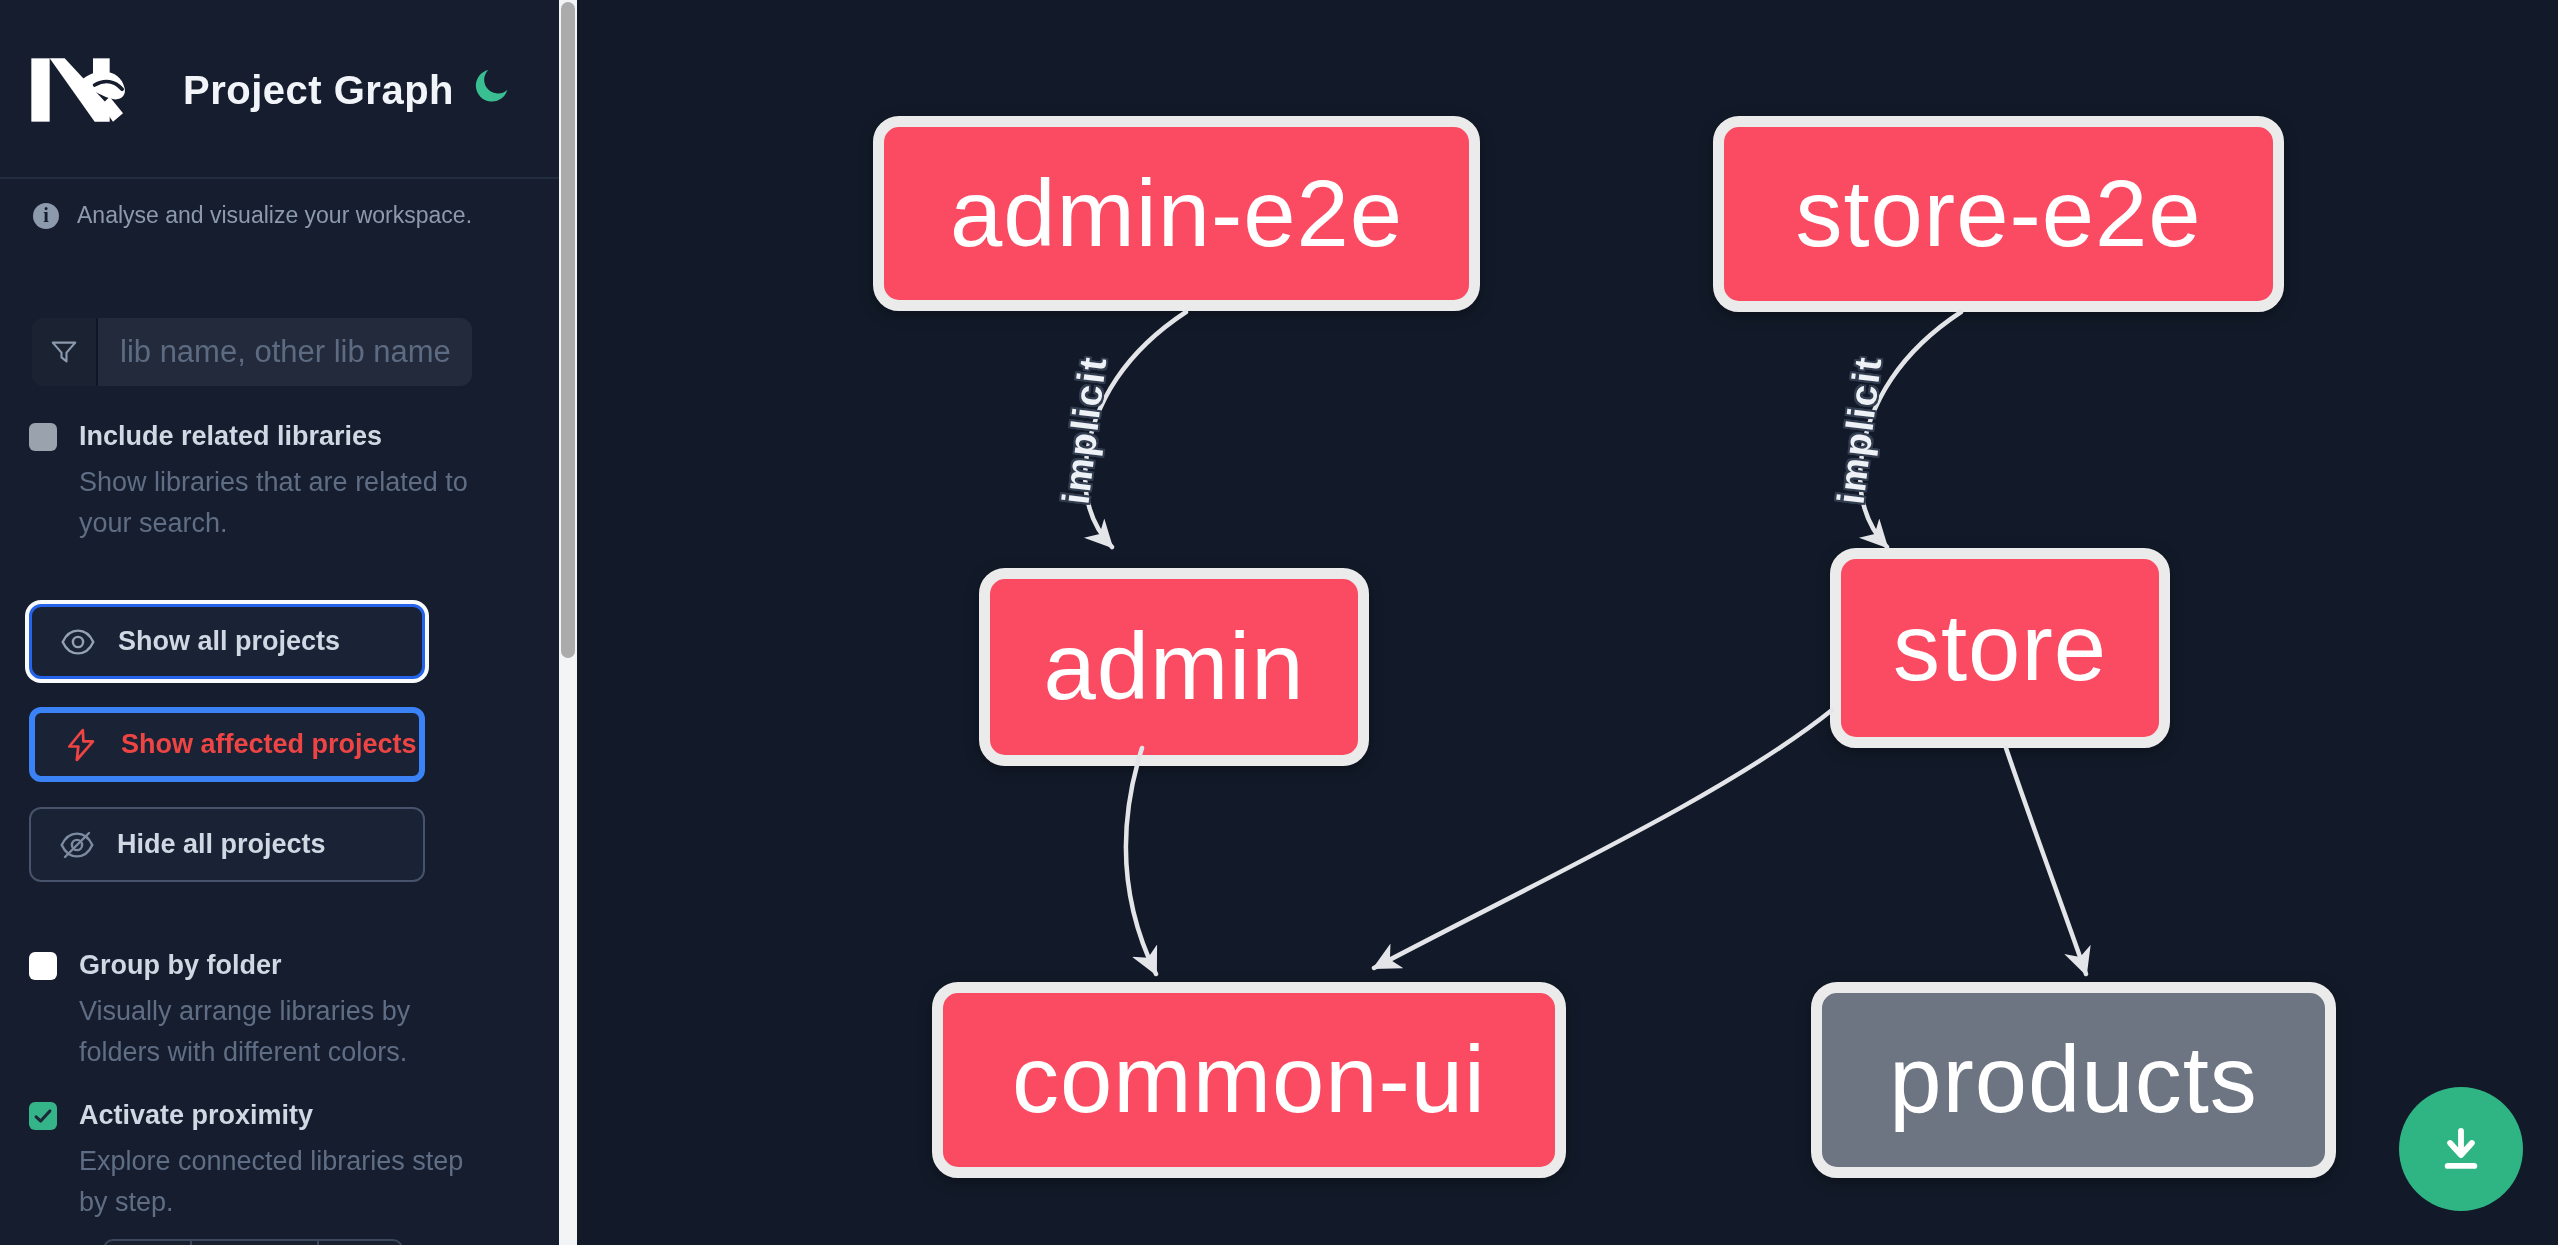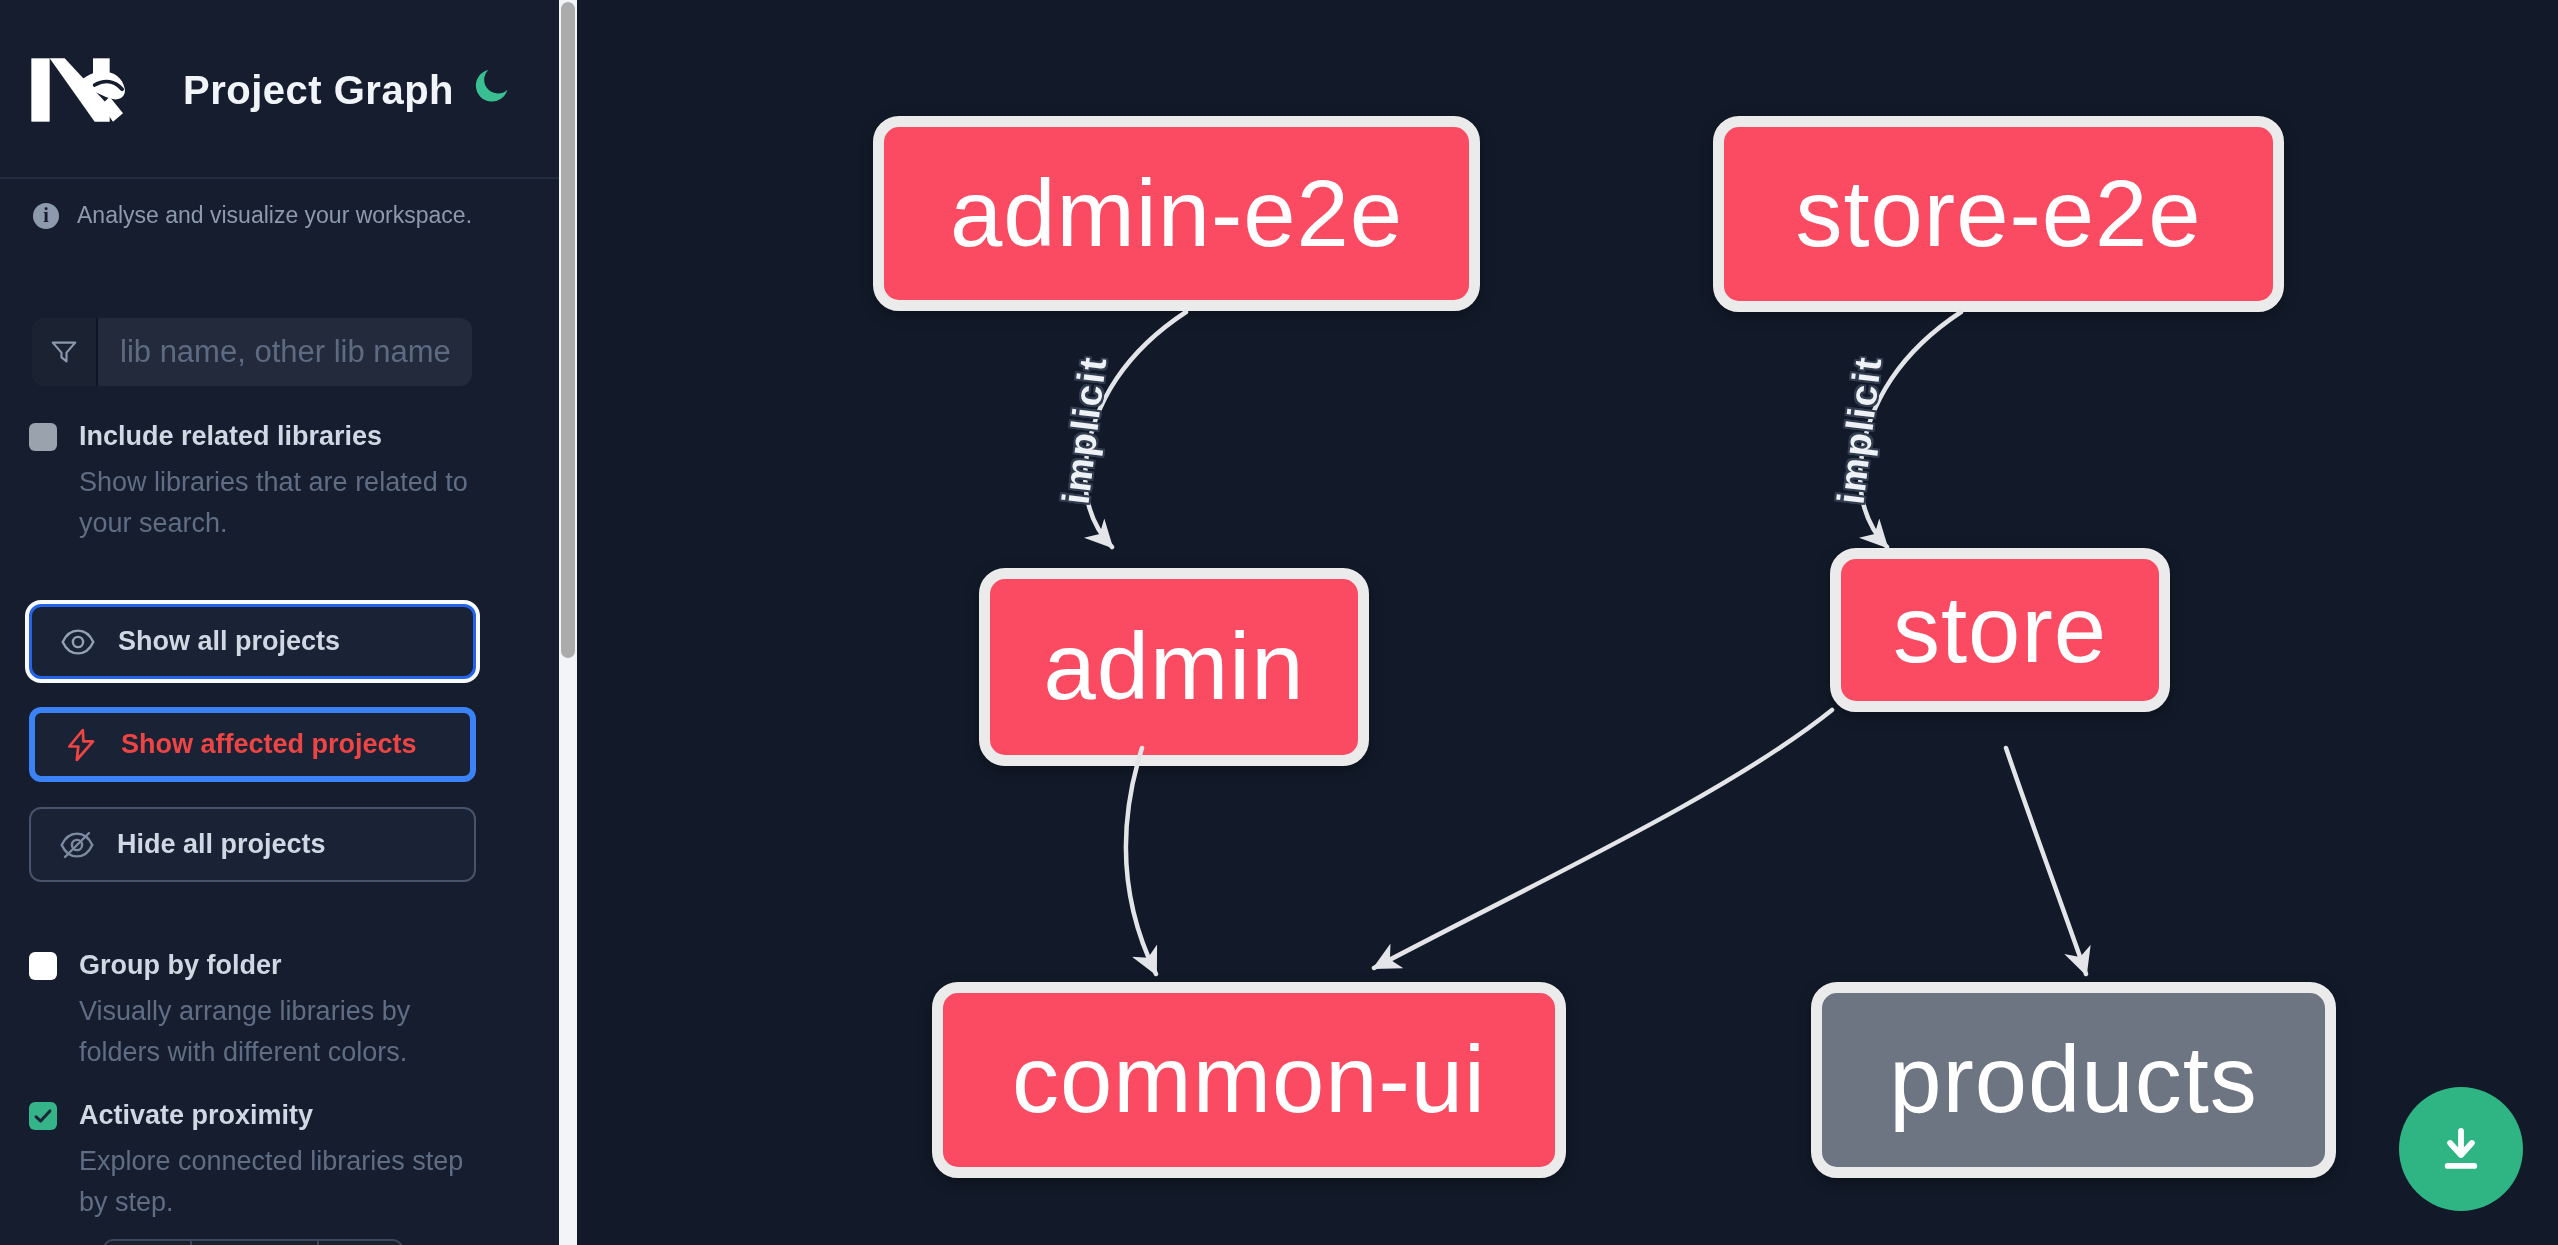--- a/index.html
+++ b/index.html
@@ -30,21 +30,21 @@
   .toggle{position:absolute;left:29px;width:440px;}
   .toggle .row{display:flex;align-items:center;gap:22px;}
   .cb{width:28px;height:28px;border-radius:6px;flex:none;cursor:pointer;
       display:flex;align-items:center;justify-content:center;}
   .cb-gray{background:#9aa2ad;}
   .cb-white{background:#ffffff;}
   .cb-green{background:#35b489;}
   .toggle-label{font-size:27px;font-weight:700;color:#cfd8e3;cursor:pointer;}
   .toggle-desc{margin:10px 0 0 50px;font-size:27px;line-height:41px;color:#5f6d85;max-width:392px;}
 
-  .action-btn{position:absolute;left:29px;width:447px;height:75px;border-radius:12px;
+  .action-btn{position:absolute;left:29px;width:396px;height:75px;border-radius:12px;
               background:#1a2335;display:flex;align-items:center;gap:22px;
               padding:0 0 0 28px;box-sizing:border-box;cursor:pointer;}
   .btn-all{border:3px solid #2563eb;box-shadow:0 0 0 4px #f8fafc;}
   .btn-affected{border:6px solid #3b82f6;}
   .btn-hide{border:2px solid #47536a;}
   .btn-label{font-size:27px;font-weight:700;color:#cfd8e3;}
   .btn-affected .btn-label{color:#ef4444;}
   .icon34{width:36px;height:36px;flex:none;}
 
   .stepper{position:absolute;left:103px;top:1239px;width:296px;height:34px;background:#19212f;
@@ -171,21 +171,21 @@
 
   <div class="sb-track">
     <div class="sb-thumb"></div>
   </div>
 
   <div class="canvas"></div>
 
   <div class="node node-affected" style="left:873px;top:116px;width:607px;height:195px;">admin-e2e</div>
   <div class="node node-affected" style="left:1713px;top:116px;width:571px;height:196px;">store-e2e</div>
   <div class="node node-affected" style="left:979px;top:568px;width:390px;height:198px;">admin</div>
-  <div class="node node-affected" style="left:1830px;top:548px;width:340px;height:164px;">store</div>
+  <div class="node node-affected" style="left:1830px;top:548px;width:340px;height:200px;">store</div>
   <div class="node node-affected" style="left:932px;top:982px;width:634px;height:196px;">common-ui</div>
   <div class="node node-plain" style="left:1811px;top:982px;width:525px;height:196px;">products</div>
 
   <svg class="edges-svg">
     <defs>
       <marker id="arrow" markerUnits="userSpaceOnUse" markerWidth="34" markerHeight="30" refX="26" refY="14" orient="auto">
         <path d="M0,0 L28,14 L0,28 L8,14 z" fill="#e3e5e9"></path>
       </marker>
     </defs>
     <g fill="none" stroke="#e3e5e9" stroke-width="4.5" stroke-linecap="round">

